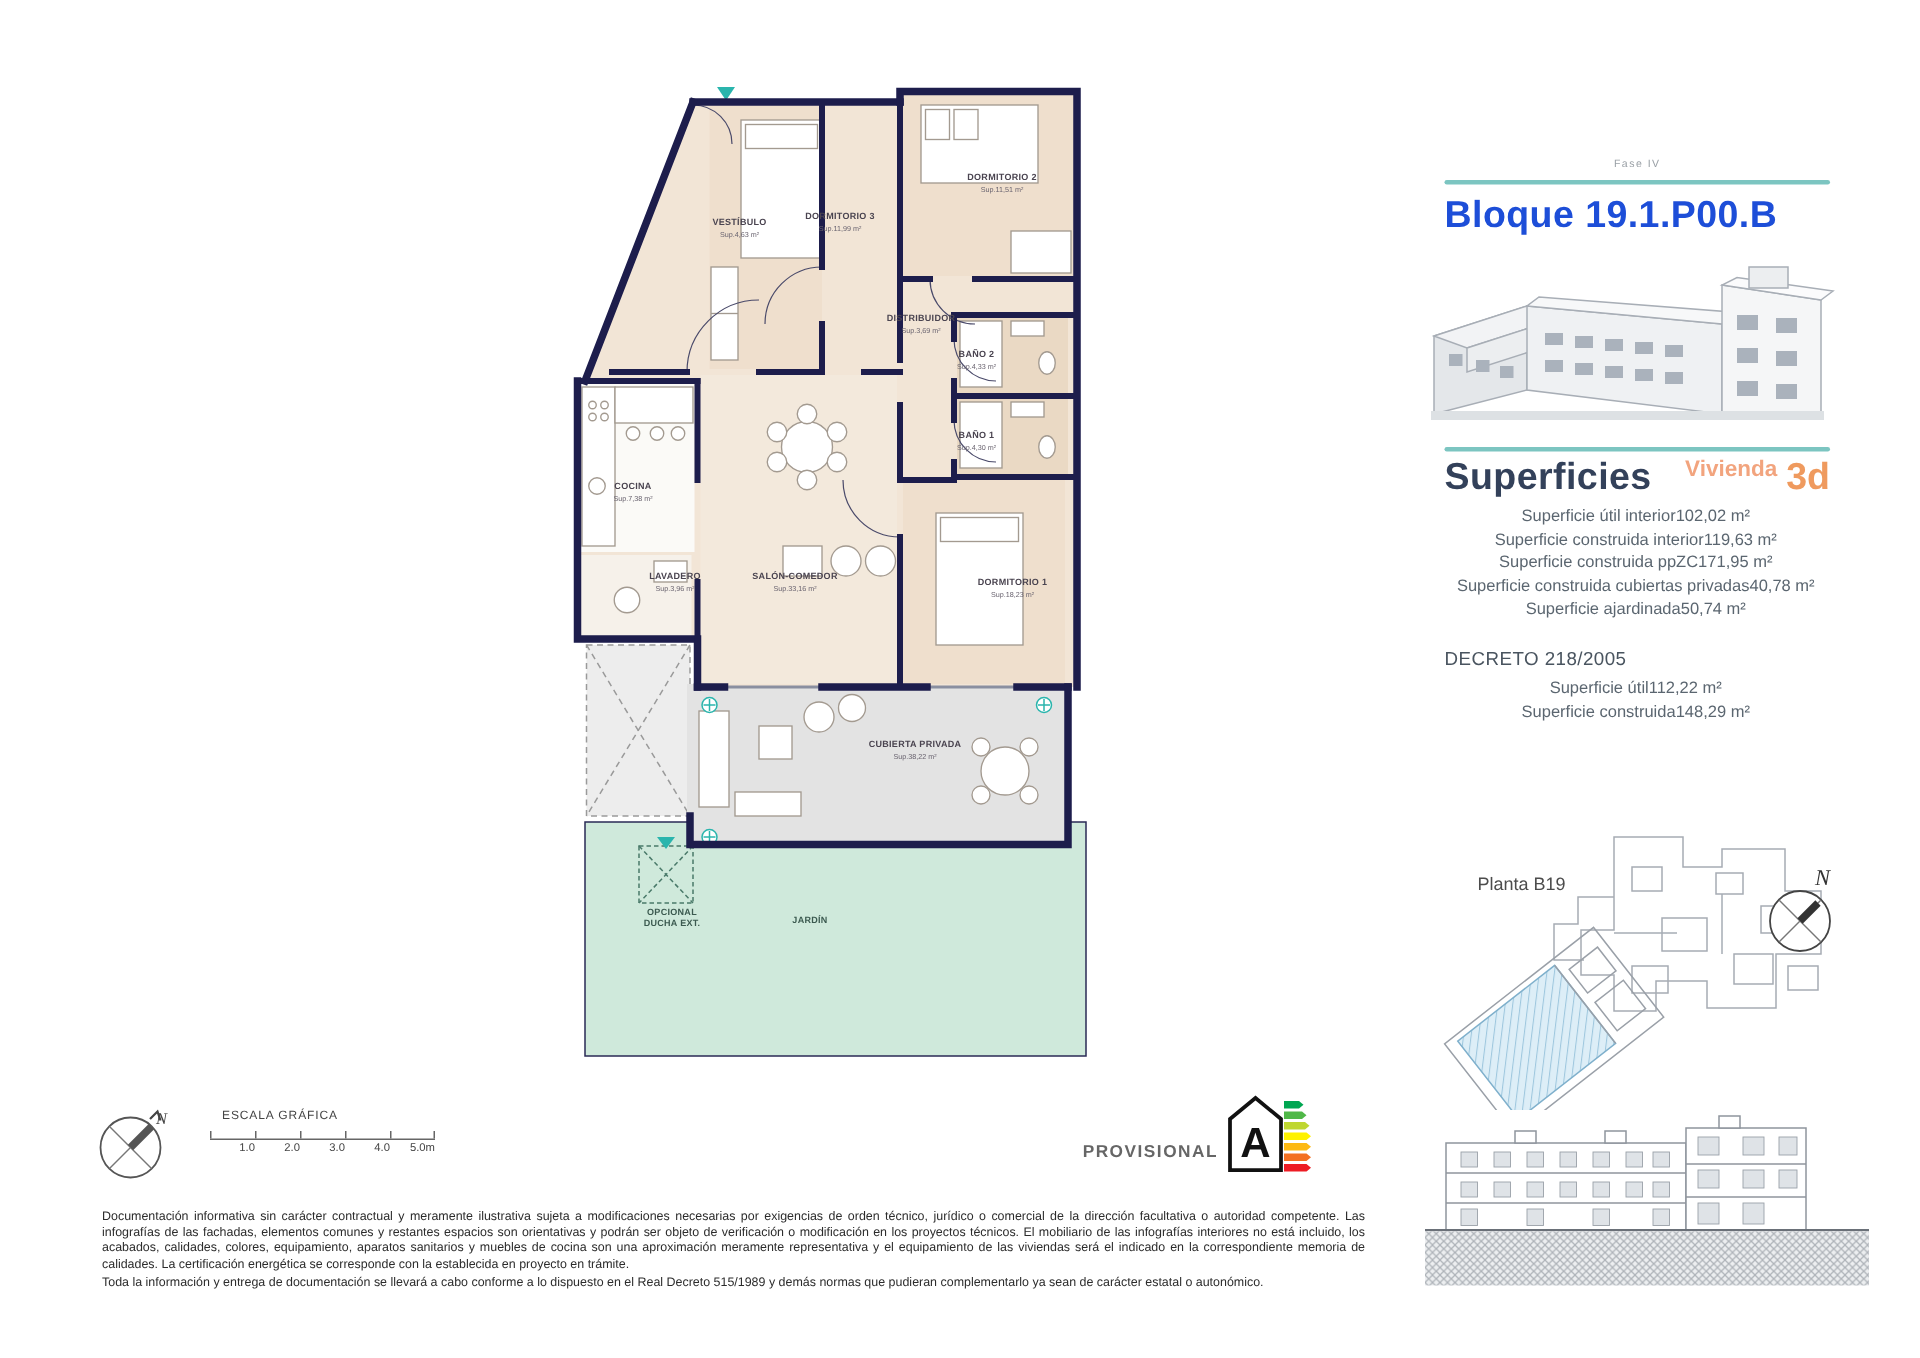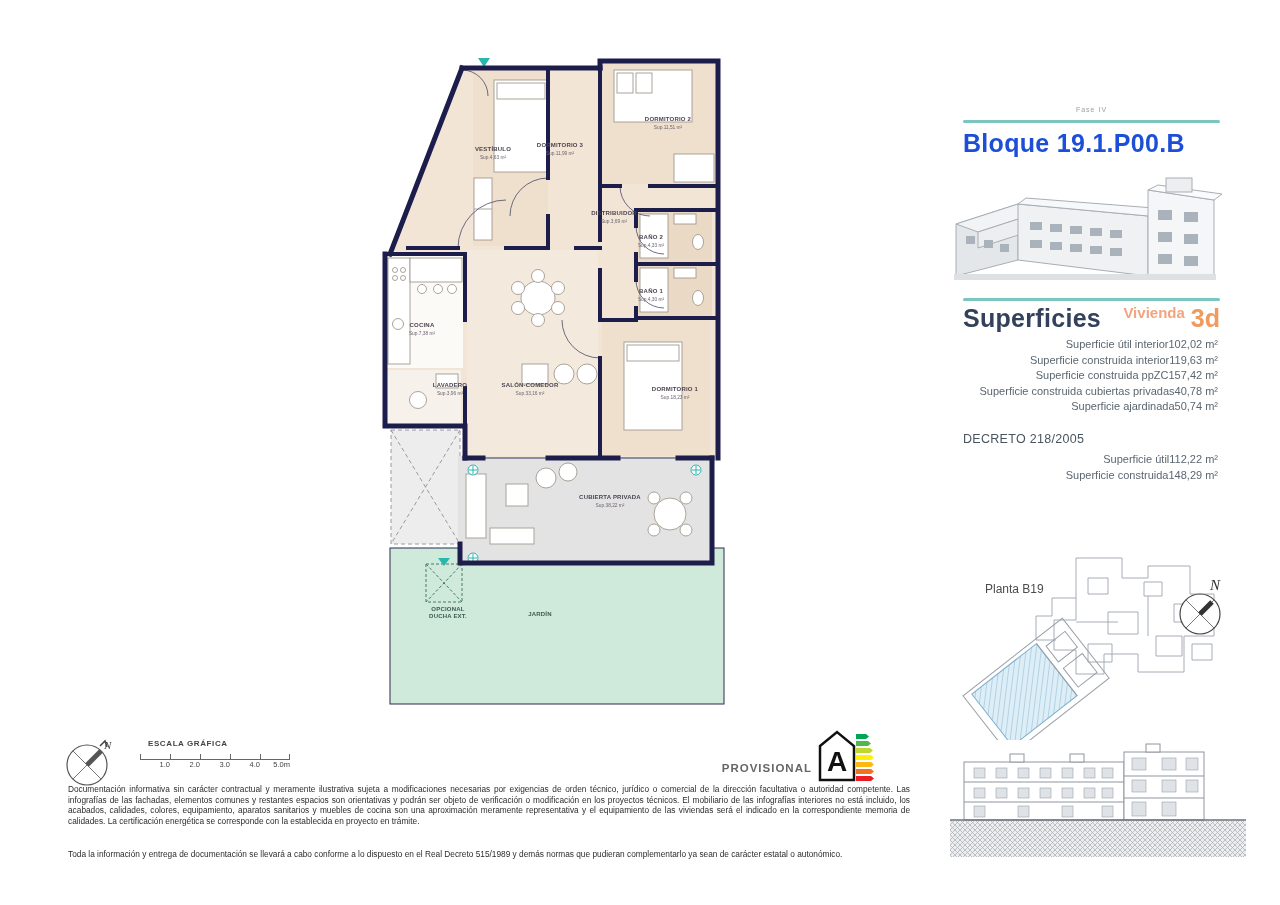--- a/index.html
+++ b/index.html
@@ -13,42 +13,42 @@
   #fase{left:963px;top:106px;width:257px;text-align:center;font-size:7px;color:#9aa0a6;letter-spacing:1px;}
   #topline{left:963px;top:120px;width:257px;height:3px;background:#7cc5c1;border-radius:2px;}
   #bloque-title{left:963px;top:129px;width:260px;font-size:25px;font-weight:bold;color:#1d4ed8;letter-spacing:.3px;}
   #render{left:948px;top:158px;}
   #supline{left:963px;top:298px;width:257px;height:3px;background:#7cc5c1;border-radius:2px;}
   #sup-head{left:963px;top:304px;width:257px;display:flex;align-items:flex-end;justify-content:space-between;}
   #sup-head .h{font-size:25px;font-weight:bold;color:#33415a;letter-spacing:.3px;}
   #sup-head .viv{font-size:15px;font-weight:bold;color:#f2a47e;padding-bottom:3px;}
   #sup-head .code{font-size:25px;font-weight:bold;color:#ef9a5e;margin-left:6px;}
   #sup-rows{left:963px;top:337px;width:255px;}
-  .srow{display:flex;justify-content:flex-end;font-size:11px;color:#5b6670;line-height:15.6px;}
+  .srow{display:flex;justify-content:center;font-size:11px;color:#5b6670;line-height:15.6px;}
   #decreto{left:963px;top:432px;width:255px;}
   #decreto .dh{font-size:12.5px;font-weight:normal;color:#49545f;letter-spacing:.3px;margin-bottom:6px;}
   #planta-label{left:985px;top:582px;font-size:12px;color:#4c4c4c;}
   #siteplan{left:948px;top:552px;}
   #elevation{left:950px;top:740px;}
 
   
   #plan{left:378px;top:58px;width:348px;height:652px;}
   #plan svg{position:absolute;left:0;top:0;}
   .room-label{position:absolute;text-align:center;color:#4a4450;font-size:6px;font-weight:bold;letter-spacing:.2px;line-height:7px;}
   .room-label .sup{display:block;font-size:4.8px;font-weight:normal;color:#6a6470;margin-top:1px;letter-spacing:0;}
   .room-label.green{color:#3c5a50;}
 
   
   #compass{left:62px;top:736px;}
-  #escala-label{left:148px;top:739px;font-size:8px;color:#444;letter-spacing:.6px;font-weight:bold;}
+  #escala-label{left:148px;top:739px;font-size:8px;color:#444;letter-spacing:.6px;font-weight:normal;}
   #scalebar{left:140px;top:753px;width:150px;height:6px;border-bottom:1px solid #666;}
   #scalebar .tick{position:absolute;bottom:0;width:1px;height:5px;background:#666;}
   #scale-nums{left:140px;top:760px;width:150px;display:flex;}
   #scale-nums span{width:30px;text-align:right;font-size:7.5px;color:#444;}
-  #disclaimer1{left:68px;top:784px;width:842px;font-size:8.3px;line-height:10.6px;text-align:justify;color:#2c2c2c;}
+  #disclaimer1{left:68px;top:805px;width:842px;font-size:8.3px;line-height:10.6px;text-align:justify;color:#2c2c2c;}
   #disclaimer2{left:68px;top:849px;width:842px;font-size:8.3px;color:#2c2c2c;}
   #provisional{left:690px;top:762px;width:122px;text-align:right;font-size:11.5px;font-weight:bold;color:#666;letter-spacing:1px;}
   #energy{left:816px;top:728px;}
 </style>
 </head>
 <body>
 
 <div class="abs" id="plan">
   <svg width="348" height="652" viewBox="0 0 348 652">
 
@@ -298,21 +298,21 @@
   <div class="srow">
       <span>Superficie útil interior</span>
       <span>102,02 m²</span>
     </div>
   <div class="srow">
       <span>Superficie construida interior</span>
       <span>119,63 m²</span>
     </div>
   <div class="srow">
       <span>Superficie construida ppZC</span>
-      <span>157,42 m²</span>
+      <span>171,95 m²</span>
     </div>
   <div class="srow">
       <span>Superficie construida cubiertas privadas</span>
       <span>40,78 m²</span>
     </div>
   <div class="srow">
       <span>Superficie ajardinada</span>
       <span>50,74 m²</span>
     </div>
 </div>

